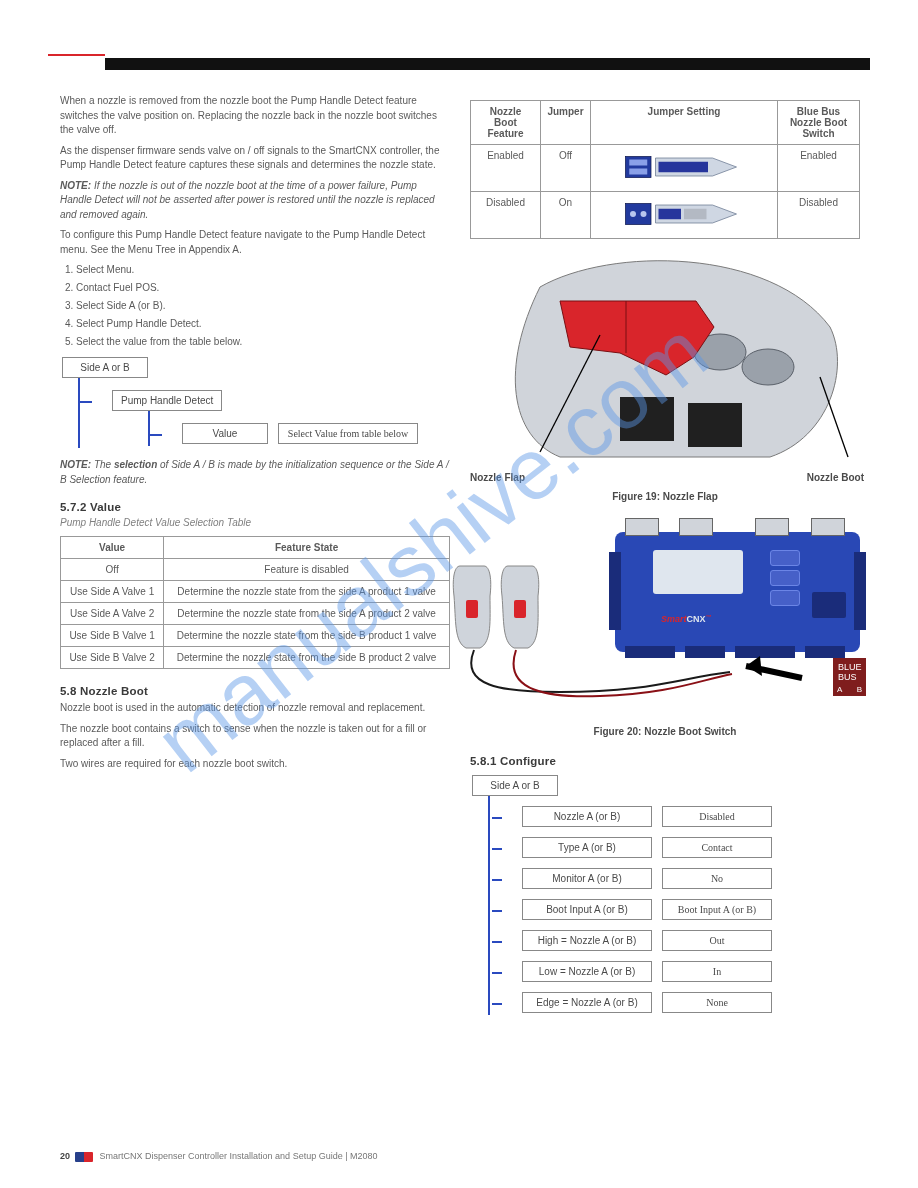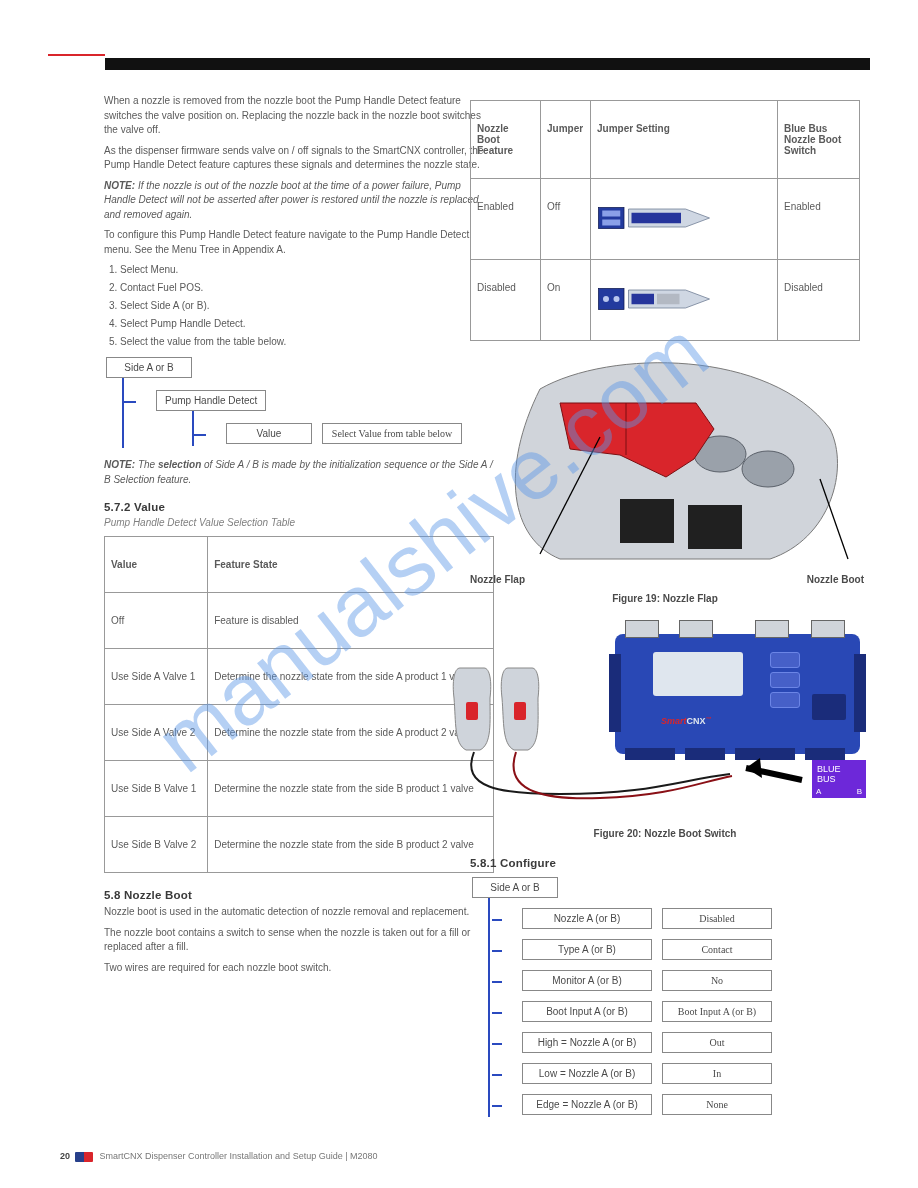--- a/index.html
+++ b/index.html
@@ -11,21 +11,21 @@
     color: #4a4a4a;
     background: #fff;
     position: relative;
     padding: 48px 48px 30px 48px;
   }
   .red-line { position: absolute; top: 54px; left: 48px; height: 2px; background: #d9252b; width: 57px; }
   .black-band { position: absolute; top: 58px; left: 105px; right: 48px; height: 12px; background: #111; }
 
   .page-body { position: absolute; top: 94px; left: 60px; right: 58px; bottom: 56px; }
   .col { position: absolute; top: 0; width: 390px; }
-  .col.left { left: 0; margin-left: 44px; }
+  .col.left { left: 0; }
   .col.right { right: 0; }
 
   h2.section { font-size: 11.5px; font-weight: bold; color: #3a3a3a; margin-bottom: 4px; letter-spacing: .2px; }
   .heading-sub { font-style: italic; font-size: 10px; color: #808080; margin-bottom: 8px; }
   p { font-size: 10px; line-height: 1.45; color: #5a5a5a; margin-bottom: 6px; }
   .em { font-style: italic; }
 
   .note-head { font-weight: bold; font-style: italic; display: inline; }
 
   ol.numlist { list-style: decimal; margin-left: 16px; font-size: 10px; color: #5a5a5a; }
@@ -37,21 +37,21 @@
   .menu-tree .stem { border-left: 2px solid #2a4abf; margin-left: 16px; padding-left: 12px; padding-top: 6px; padding-bottom: 2px; }
   .menu-tree .elbow::before {
     content: ""; position: absolute; width: 12px; height: 2px; background: #2a4abf;
     left: -12px; top: 50%;
   }
   .menu-tree .val { margin-left: 10px; font-family: Liberation Serif, serif; }
   .menu-tree .leaf { margin-top: 6px; }
   .menu-col .col-elbow::before { content: ""; position: absolute; width: 10px; height: 2px; background: #2a4abf; left: -10px; top: 50%; }
 
   table.spec { width: 100%; border-collapse: collapse; margin-top: 6px; margin-bottom: 8px; font-size: 10px; }
-  table.spec td, table.spec th { border: 1px solid #999; padding: 22px 6px; vertical-align: top; text-align: left; color: #5a5a5a; }
+  table.spec td, table.spec th { border: 1px solid #999; padding: 5px 6px; vertical-align: top; text-align: center; color: #5a5a5a; }
   table.spec th { font-weight: bold; }
   .fig-caption { font-size: 10px; font-weight: bold; margin-top: 6px; }
 
   .watermark-svg { position: absolute; top: 150px; left: 100px; width: 700px; height: 700px; pointer-events: none; z-index: 2; }
 
   .footer { position: absolute; bottom: 26px; left: 60px; right: 58px; font-size: 9px; color: #777; }
   .footer .pnum { font-weight: bold; color: #444; }
 
   
   .logo-mini { display: inline-block; width: 18px; height: 10px; background: linear-gradient(90deg,#27408b 50%, #d9252b 50%); border-radius: 1px; vertical-align: middle; margin-right: 4px;}
@@ -69,21 +69,21 @@
   .meterbox .p1 { left: 10px; } .meterbox .p2 { left: 64px; } .meterbox .p3 { left: 140px; } .meterbox .p4 { left: 196px; }
   .meterbox .side { position: absolute; width: 12px; height: 78px; top: 20px; background: #1a2c7a; }
   .meterbox .sL { left: -6px; } .meterbox .sR { right: -6px; }
   .meterbox .sim { position: absolute; right: 14px; top: 60px; width: 34px; height: 26px; background: #1a2c7a; border-radius: 2px; }
   .meterbox .strip { position: absolute; bottom: -6px; height: 12px; background: #1a2c7a; }
   .meterbox .strip.s1 { left: 10px; width: 50px; }
   .meterbox .strip.s2 { left: 70px; width: 40px; }
   .meterbox .strip.s3 { left: 120px; width: 60px; }
   .meterbox .strip.s4 { left: 190px; width: 40px; }
 
-  .bb-callout { position: absolute; background: #6d28d9; color: #fff; font-size: 9px; padding: 4px 5px 14px 5px; width: 54px; }
+  .bb-callout { position: absolute; background: #7f1d1d; color: #fff; font-size: 9px; padding: 4px 5px 14px 5px; width: 33px; }
   .bb-callout .ab { position: absolute; bottom: 2px; left: 4px; right: 4px; display: flex; justify-content: space-between; font-size: 8px; }
 
   .nozzle { display:inline-block; position: relative; }
   .nozzle svg { width: 44px; height: 90px; }
 
   .red-tab { fill: #d9252b; }
   .gray-body { fill: #d0d4da; stroke: #7a7a7a; stroke-width: 1; }
 
   .callout-line { stroke: #000; stroke-width: 1.3; fill: none; }
 

